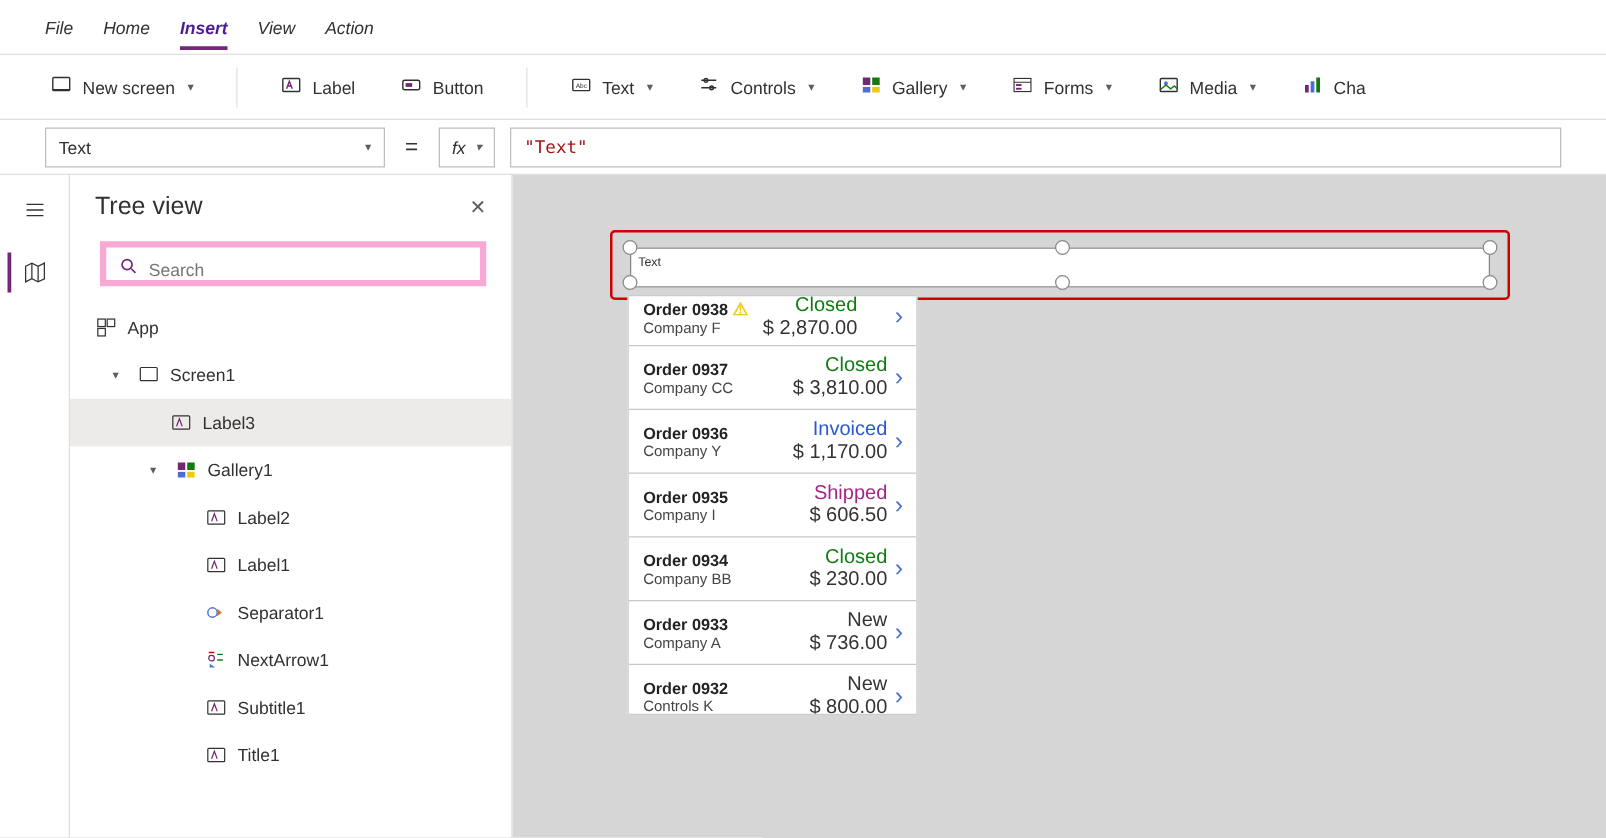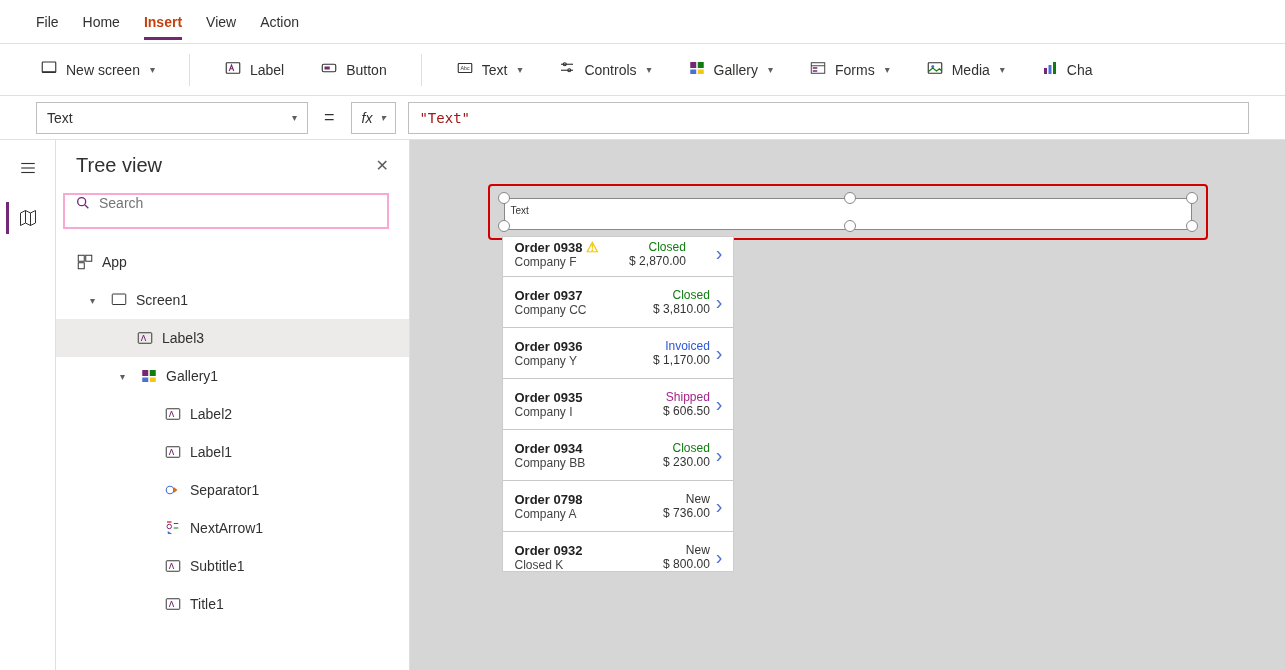--- a/index.html
+++ b/index.html
@@ -17,23 +17,24 @@
   display: flex;
   align-items: center;
   padding: 0 36px;
   gap: 24px;
   border-bottom: 1px solid #e1dfdd;
 }
 .top-menu-item {
   cursor: pointer;
   padding: 10px 0;
   color: #323130;
+  font-style: italic;
 }
 .top-menu-item.active {
-  color: #c2410c;
+  color: #4c1d95;
   border-bottom: 3px solid #742774;
   padding-bottom: 7px;
   font-weight: 600;
 }
 .ribbon {
   height: 52px;
   display: flex;
   align-items: center;
   padding: 0 30px;
   gap: 16px;
@@ -121,25 +122,25 @@
 .tree-header {
   display: flex;
   justify-content: space-between;
   align-items: center;
   padding: 0 20px 10px 20px;
   gap: 22px;
 }
 .tree-title { font-size: 20px; font-weight: 400; }
 .close-x { cursor: pointer; font-size: 16px; color: #605e5c; }
 .search-box {
-  margin: 6px 20px 14px 7px;
+  margin: 6px 20px 14px 24px;
   height: 36px;
-  border: 2px solid #f9a8d4;
-  display: flex;
-  align-items: flex-start;
+  border: 5px solid #f9a8d4;
+  display: flex;
+  align-items: flex-end;
   padding: 0 10px;
   gap: 8px;
 }
 .search-box input {
   border: none;
   outline: none;
   flex: 1;
   font-size: 14px;
   color: #605e5c;
 }
@@ -219,22 +220,22 @@
   display: flex;
   align-items: center;
   justify-content: space-between;
   position: relative;
 }
 .g-row.first { height: 40px; padding-top: 0; gap: 24px; }
 .g-left { display: flex; flex-direction: column; }
 .g-title { font-size: 13px; font-weight: 600; color: #222; }
 .g-sub { font-size: 12px; color: #444; }
 .g-right { display: flex; flex-direction: column; align-items: flex-end; }
-.g-status { font-size: 12px; }
-.g-amt { font-size: 12px; color: #333; }
+.g-status { font-size: 16px; }
+.g-amt { font-size: 16px; color: #333; }
 .g-arrow { color: #4a6fd6; font-size: 20px; margin-left: 6px; }
 .g-rowmain { display:flex; flex:1; justify-content:space-between; align-items:center; }
 .warn-tri { color: #f2c811; font-size: 14px; }
 </style>
 </head>
 <body>
 
 <div class="top-menus">
   <div class="top-menu-item">File</div>
   <div class="top-menu-item">Home</div>
@@ -568,35 +569,35 @@
                 <div class="g-right">
                   <div class="g-status" style="color:#107c10">Closed</div>
                   <div class="g-amt">$ 230.00</div>
                 </div>
               </div>
               <div class="g-arrow">›</div>
             </div>
             <div class="g-row">
               <div class="g-rowmain">
                 <div class="g-left">
-                  <div class="g-title">Order 0798</div>
+                  <div class="g-title">Order 0933</div>
                   <div class="g-sub">Company A</div>
                 </div>
                 <div class="g-right">
                   <div class="g-status" style="color:#333333">New</div>
                   <div class="g-amt">$ 736.00</div>
                 </div>
               </div>
               <div class="g-arrow">›</div>
             </div>
             <div class="g-row">
               <div class="g-rowmain">
                 <div class="g-left">
                   <div class="g-title">Order 0932</div>
-                  <div class="g-sub">Closed K</div>
+                  <div class="g-sub">Controls K</div>
                 </div>
                 <div class="g-right">
                   <div class="g-status" style="color:#333333">New</div>
                   <div class="g-amt">$ 800.00</div>
                 </div>
               </div>
               <div class="g-arrow">›</div>
             </div>
           </div>
 

